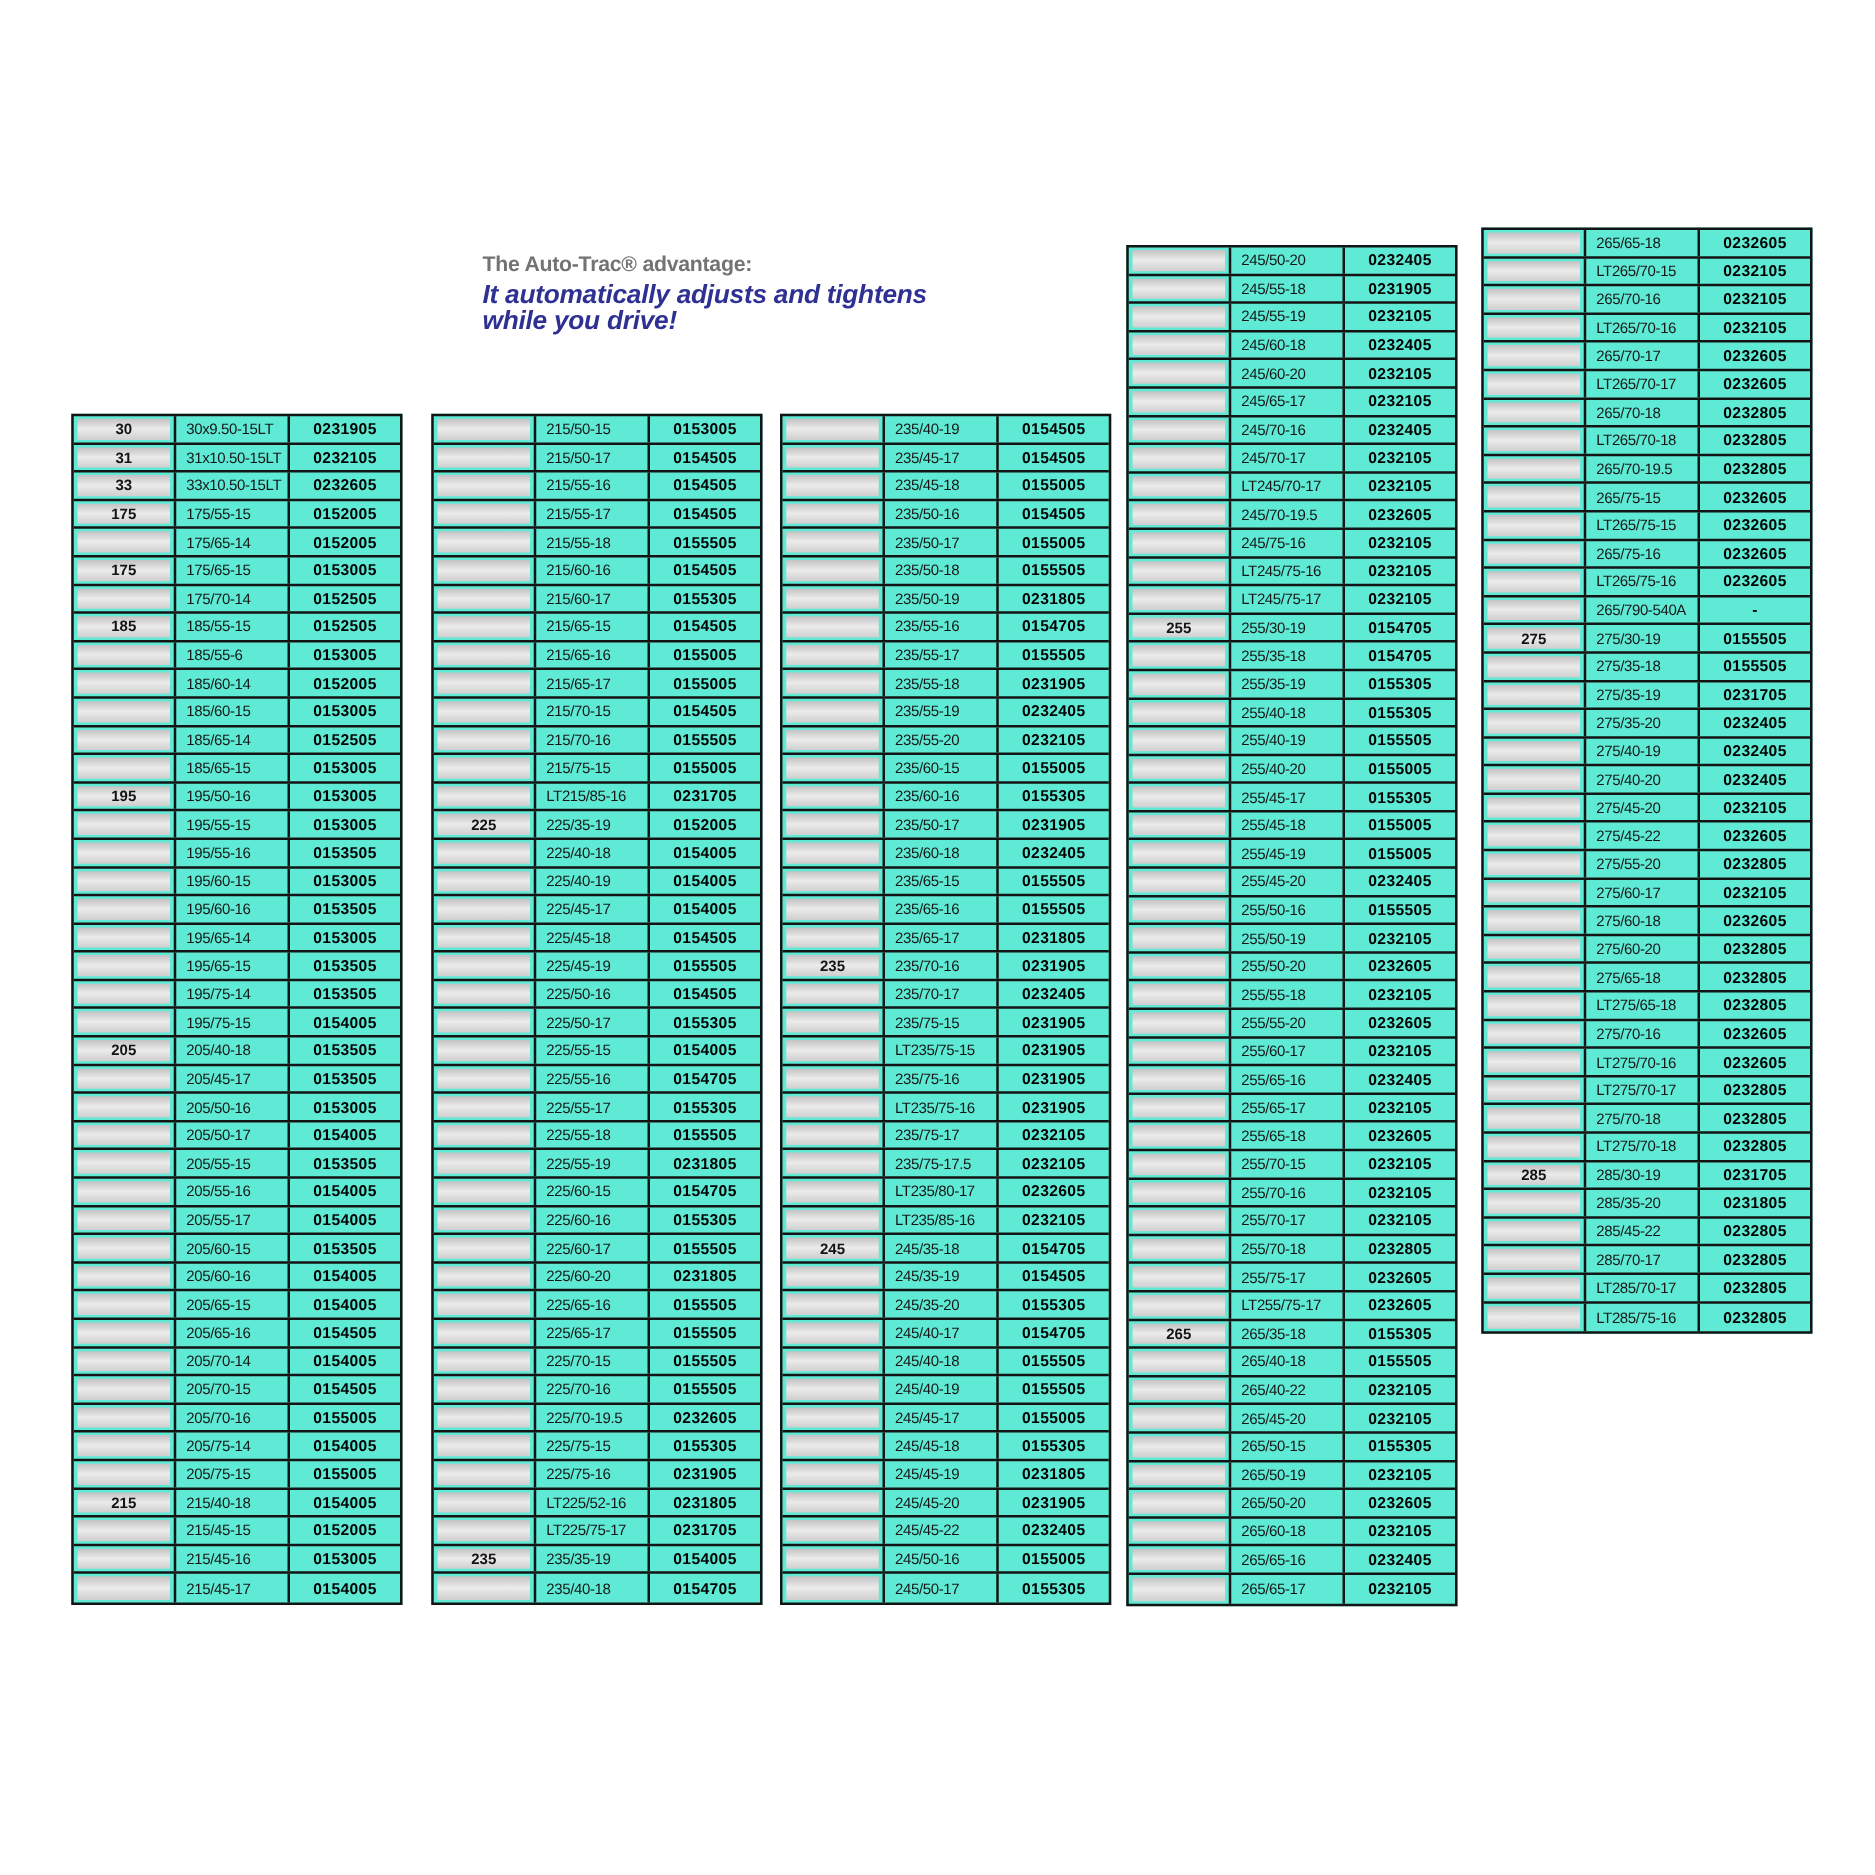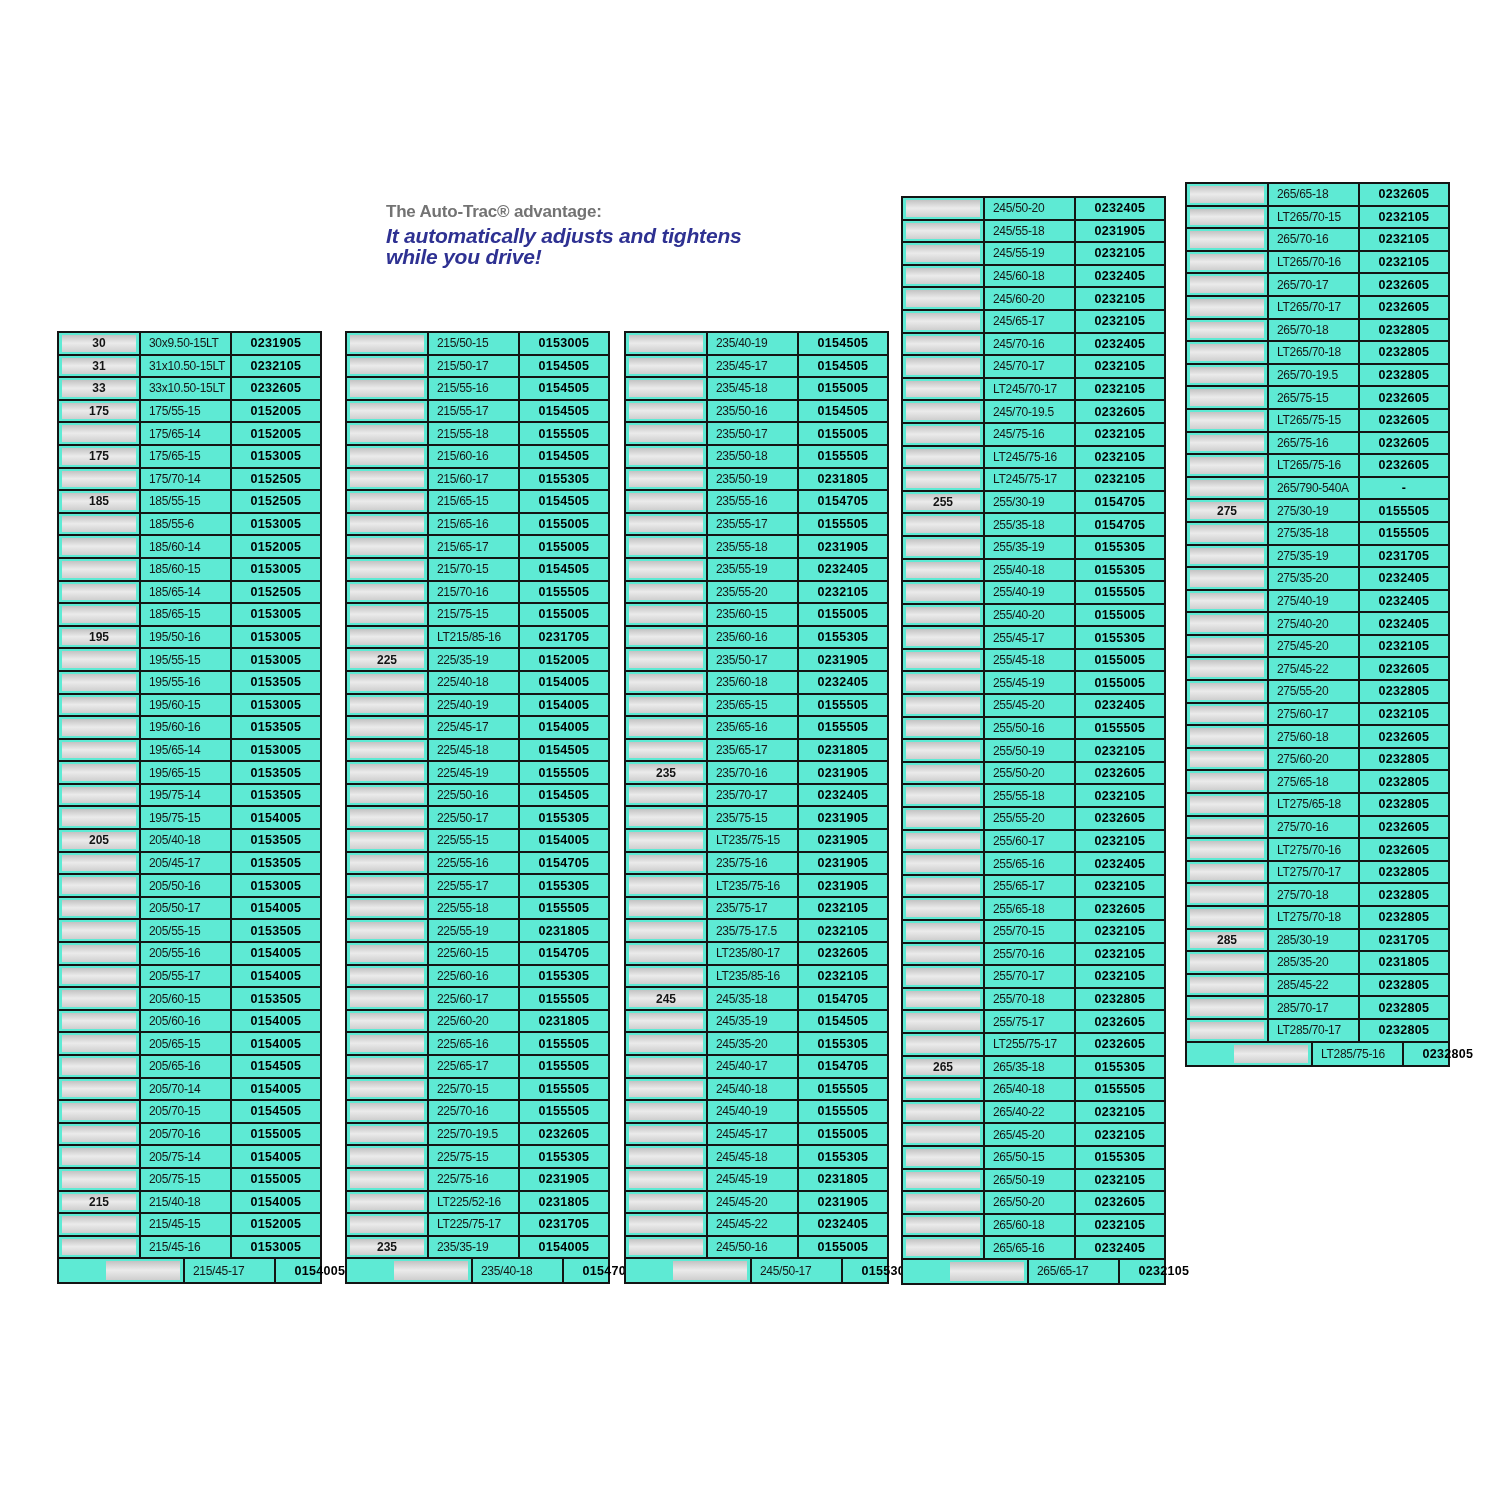--- a/index.html
+++ b/index.html
@@ -19,21 +19,21 @@
   .t2{left:345px;top:331px;}
   .t3{left:624px;top:331px;text-align:right;}
   .t4{left:901px;top:196px;}
   .t5{left:1185px;top:182px;}
 
   .row{
     display:grid;grid-template-columns:82px 91px 88px;
     height:22.6px;box-sizing:border-box;
     border-bottom:2px solid #141414;
   }
-  .row:last-child{border-bottom:none;margin-left:44px;}
+  .row:last-child{border-bottom:none;}
   .cell{box-sizing:border-box;overflow:hidden;}
   .group{
     border-right:2px solid #141414;
     padding:2px 3px;
   }
   .gfill{
     width:100%;height:100%;
     background:linear-gradient(180deg,#c3c3c3 0%,#ebebeb 48%,#cfcfcf 100%);
     display:flex;align-items:center;justify-content:center;
     font-weight:bold;font-size:12px;color:#141414;

